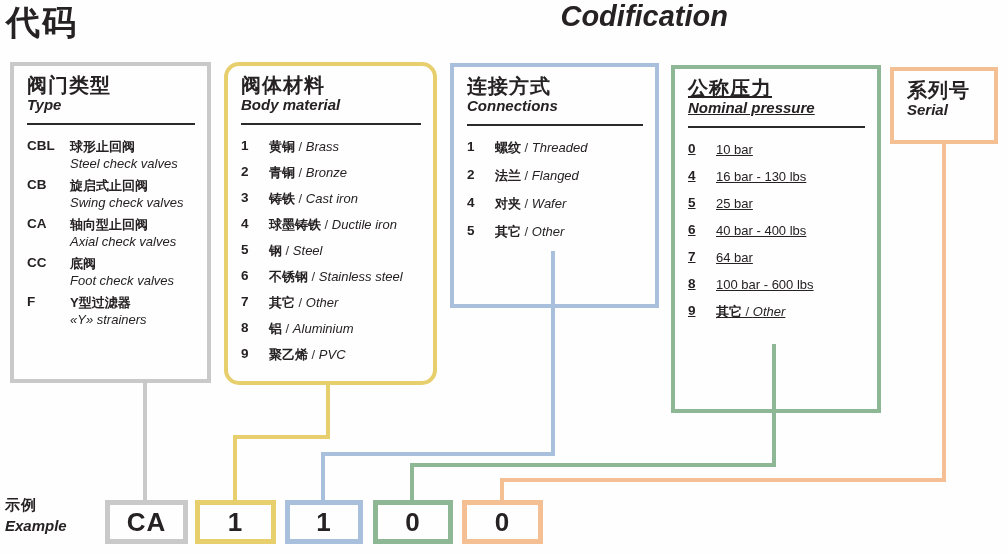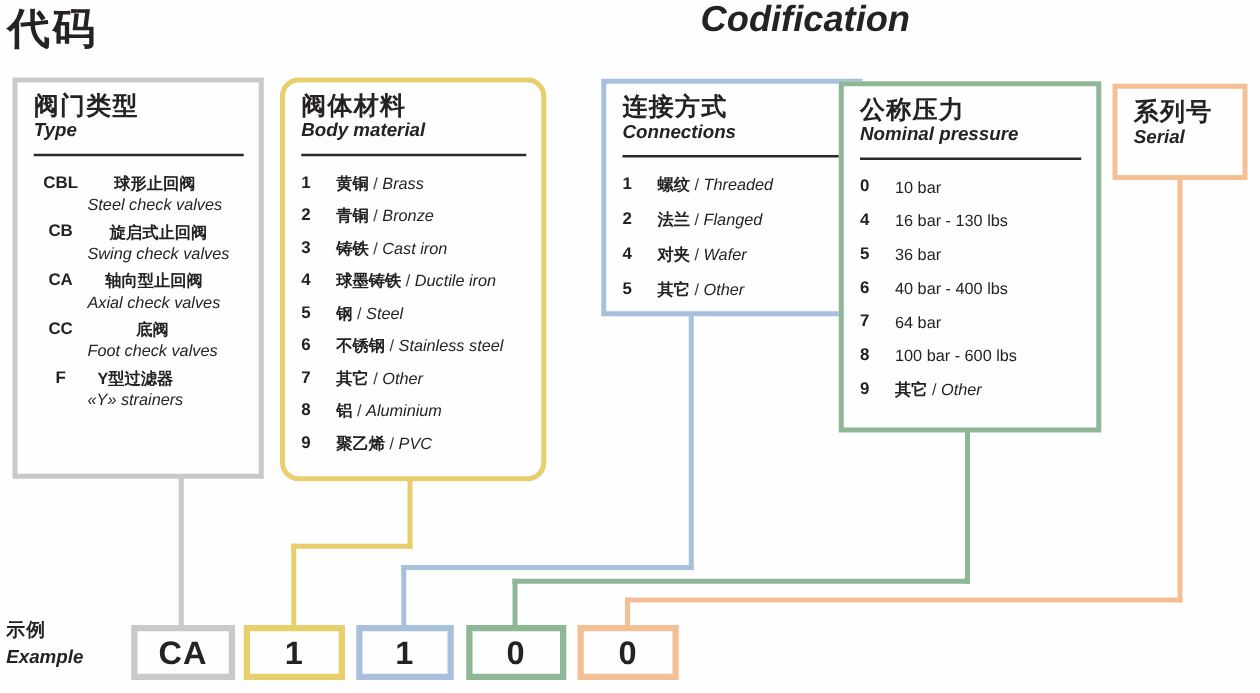--- a/index.html
+++ b/index.html
@@ -33,22 +33,22 @@
     font-style: italic;
   }
   .cat-box {
     position: absolute;
     border: 4px solid #ccc;
     background: #fefefe;
     padding: 9px 12px 0 13px;
   }
   #box-type        { left: 10px;  top: 62px; width: 201px; height: 321px; }
   #box-material    { left: 224px; top: 62px; width: 213px; height: 323px; }
-  #box-connections { left: 450px; top: 63px; width: 209px; height: 190px; margin-left: 31px; }
-  #box-pressure    { left: 671px; top: 65px; width: 210px; height: 281px; }
+  #box-connections { left: 450px; top: 63px; width: 209px; height: 245px; }
+  #box-pressure    { left: 671px; top: 65px; width: 210px; height: 348px; text-decoration: underline; }
   #box-serial      { left: 890px; top: 67px; width: 108px; height: 77px;  }
   .cat-title-cjk {
     font-size: 20px;
     font-weight: bold;
     letter-spacing: 1px;
     line-height: 20px;
   }
   .cat-title-en {
     font-size: 15px;
     font-weight: bold;
@@ -68,21 +68,21 @@
   .row .code {
     flex: 0 0 28px;
     font-weight: bold;
     font-size: 13.5px;
   }
   #items-type .row .code { flex: 0 0 43px; }
   .row .desc { line-height: 17px; }
   .row .cjk { font-weight: bold; }
   .row i.en { font-style: italic; font-weight: normal; }
   .row .sep { font-weight: normal; color: #3a3637; }
-  #items-type .row        { margin-bottom: 5px; text-align: center; }
+  #items-type .row        { margin-bottom: 5px; }
   #items-material .row    { margin-bottom: 9px; }
   #items-connections .row { margin-bottom: 11px; }
   #items-pressure .row    { margin-bottom: 10px; }
   .connector {
     position: absolute;
     background: #999;
   }
   
   #conn-type-v      { left: 143px; top: 381px; width: 4px;   height: 121px; }
   
@@ -240,21 +240,21 @@
         <div class="row">
           <span class="code">0</span>
           <span class="desc">10 bar</span>
         </div>
         <div class="row">
           <span class="code">4</span>
           <span class="desc">16 bar - 130 lbs</span>
         </div>
         <div class="row">
           <span class="code">5</span>
-          <span class="desc">36 bar</span>
+          <span class="desc">25 bar</span>
         </div>
         <div class="row">
           <span class="code">6</span>
           <span class="desc">40 bar - 400 lbs</span>
         </div>
         <div class="row">
           <span class="code">7</span>
           <span class="desc">64 bar</span>
         </div>
         <div class="row">

